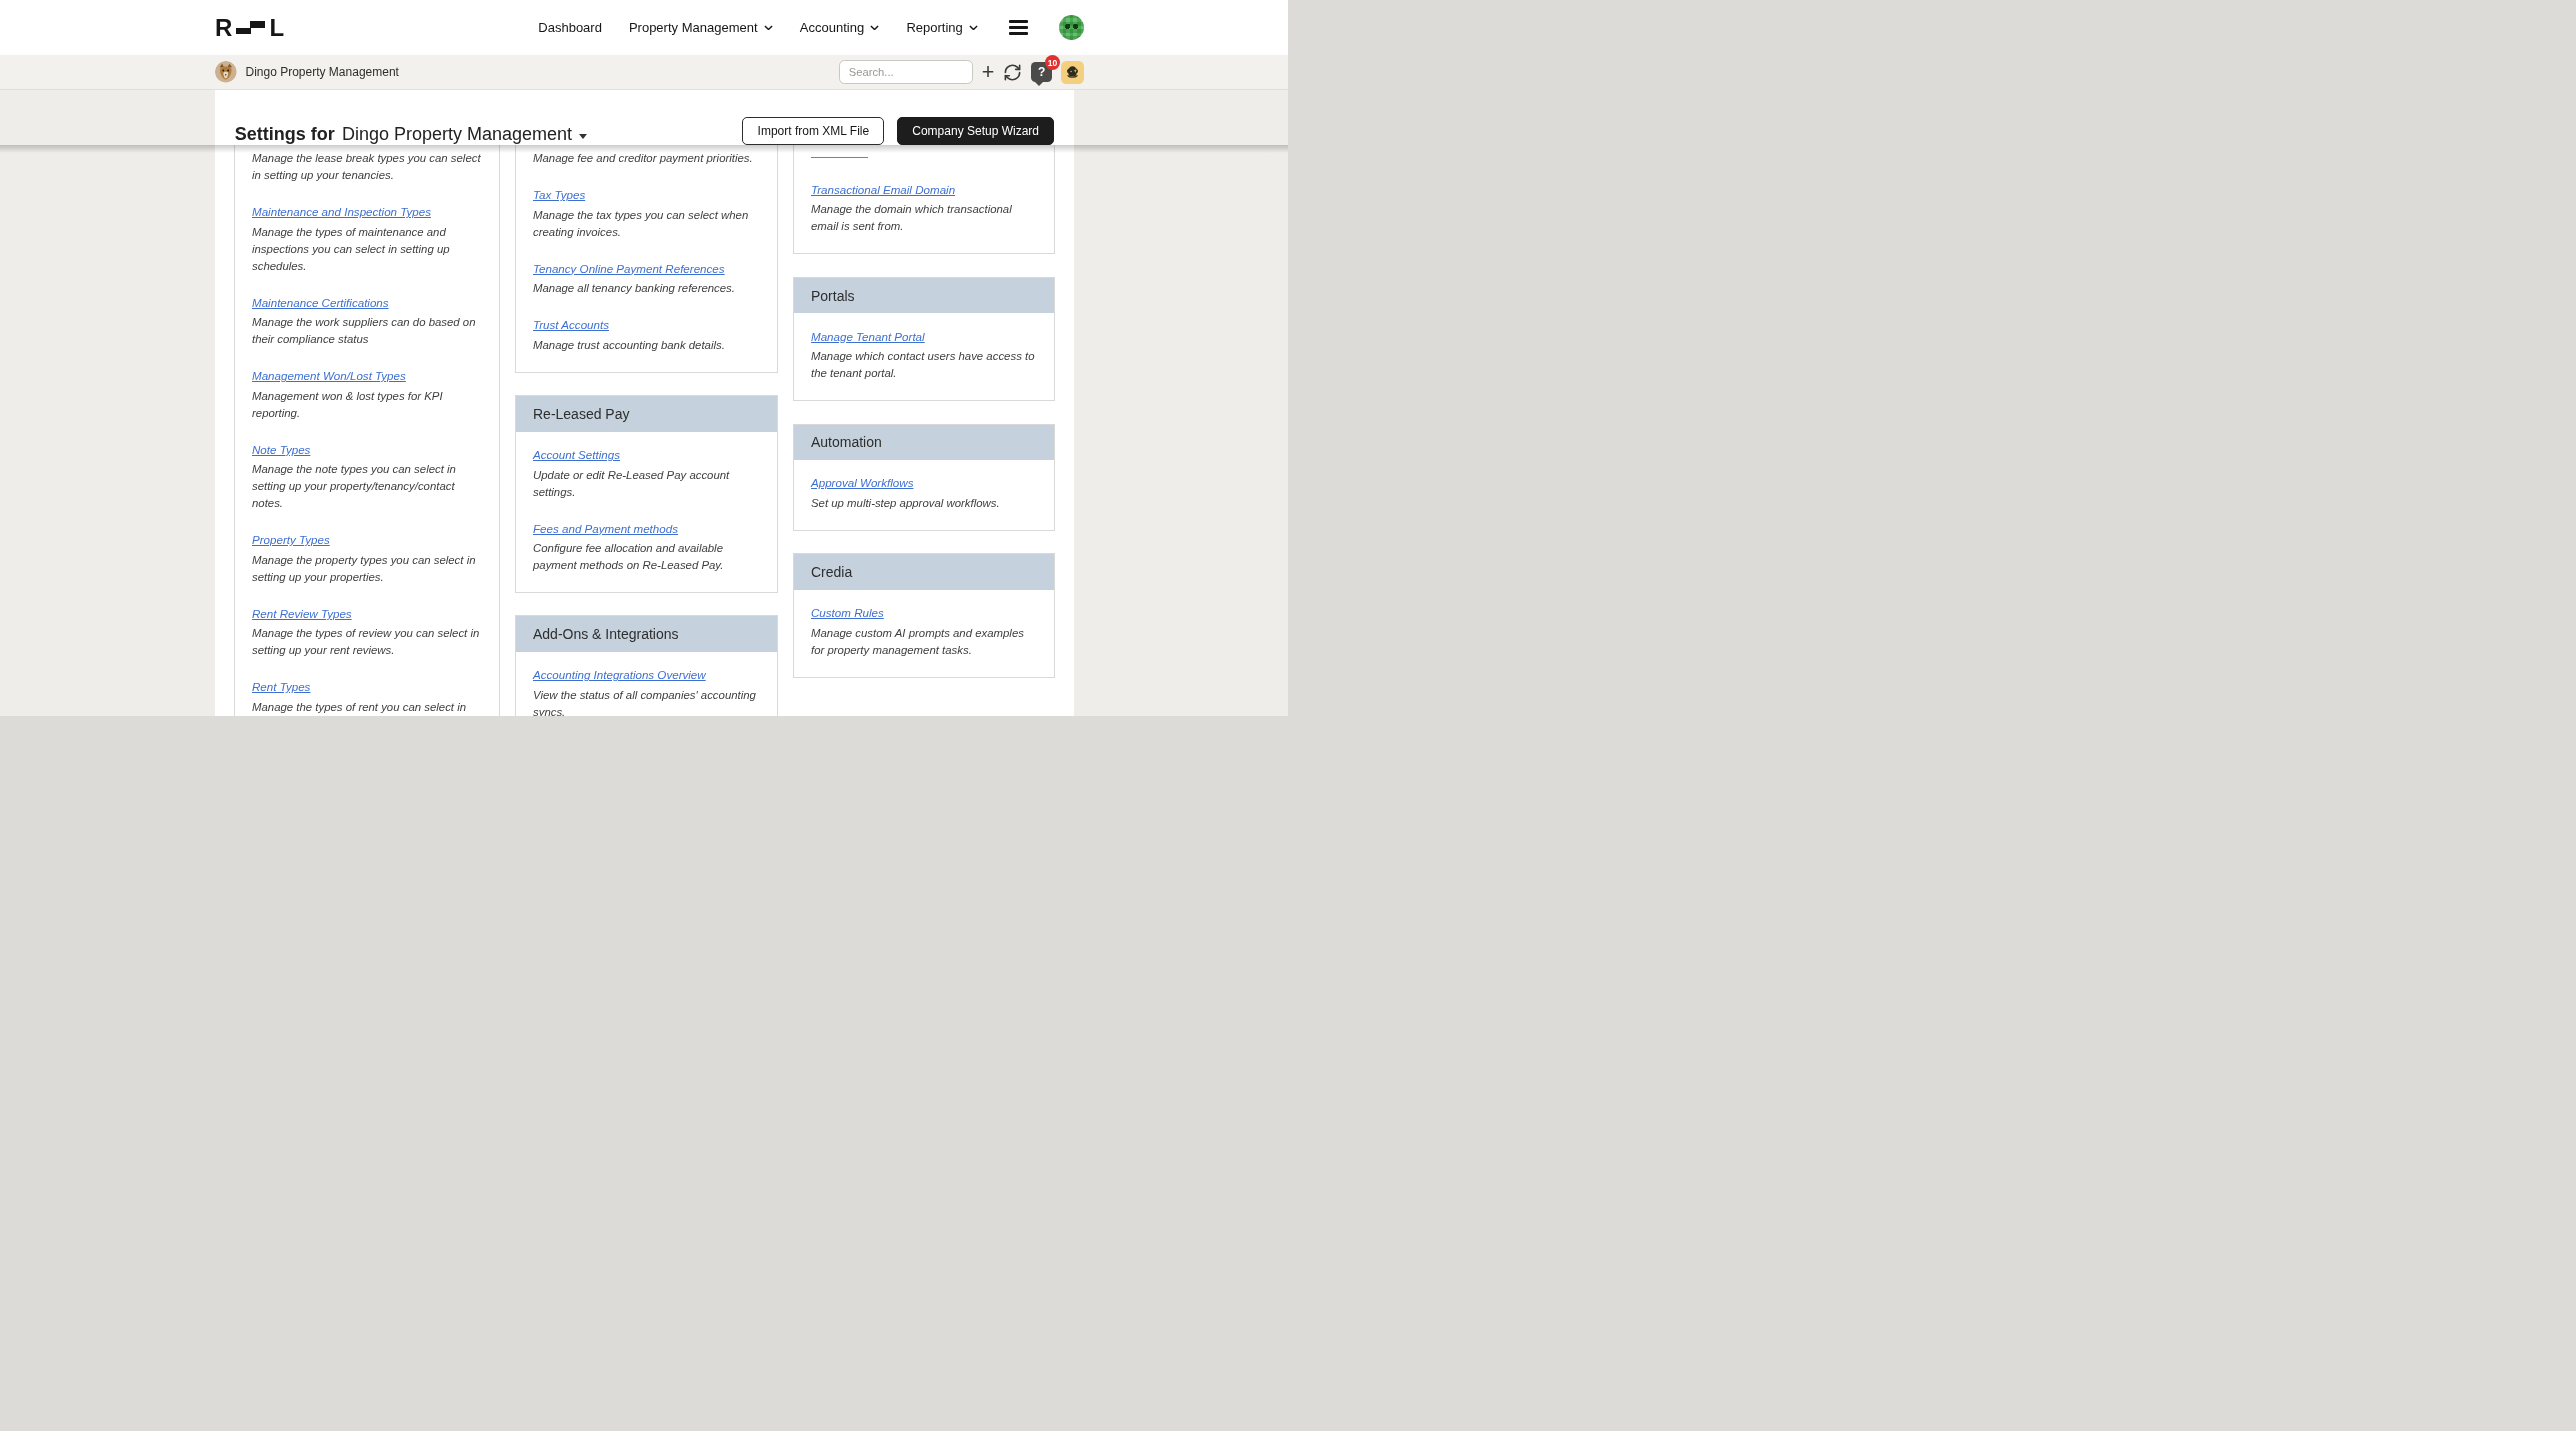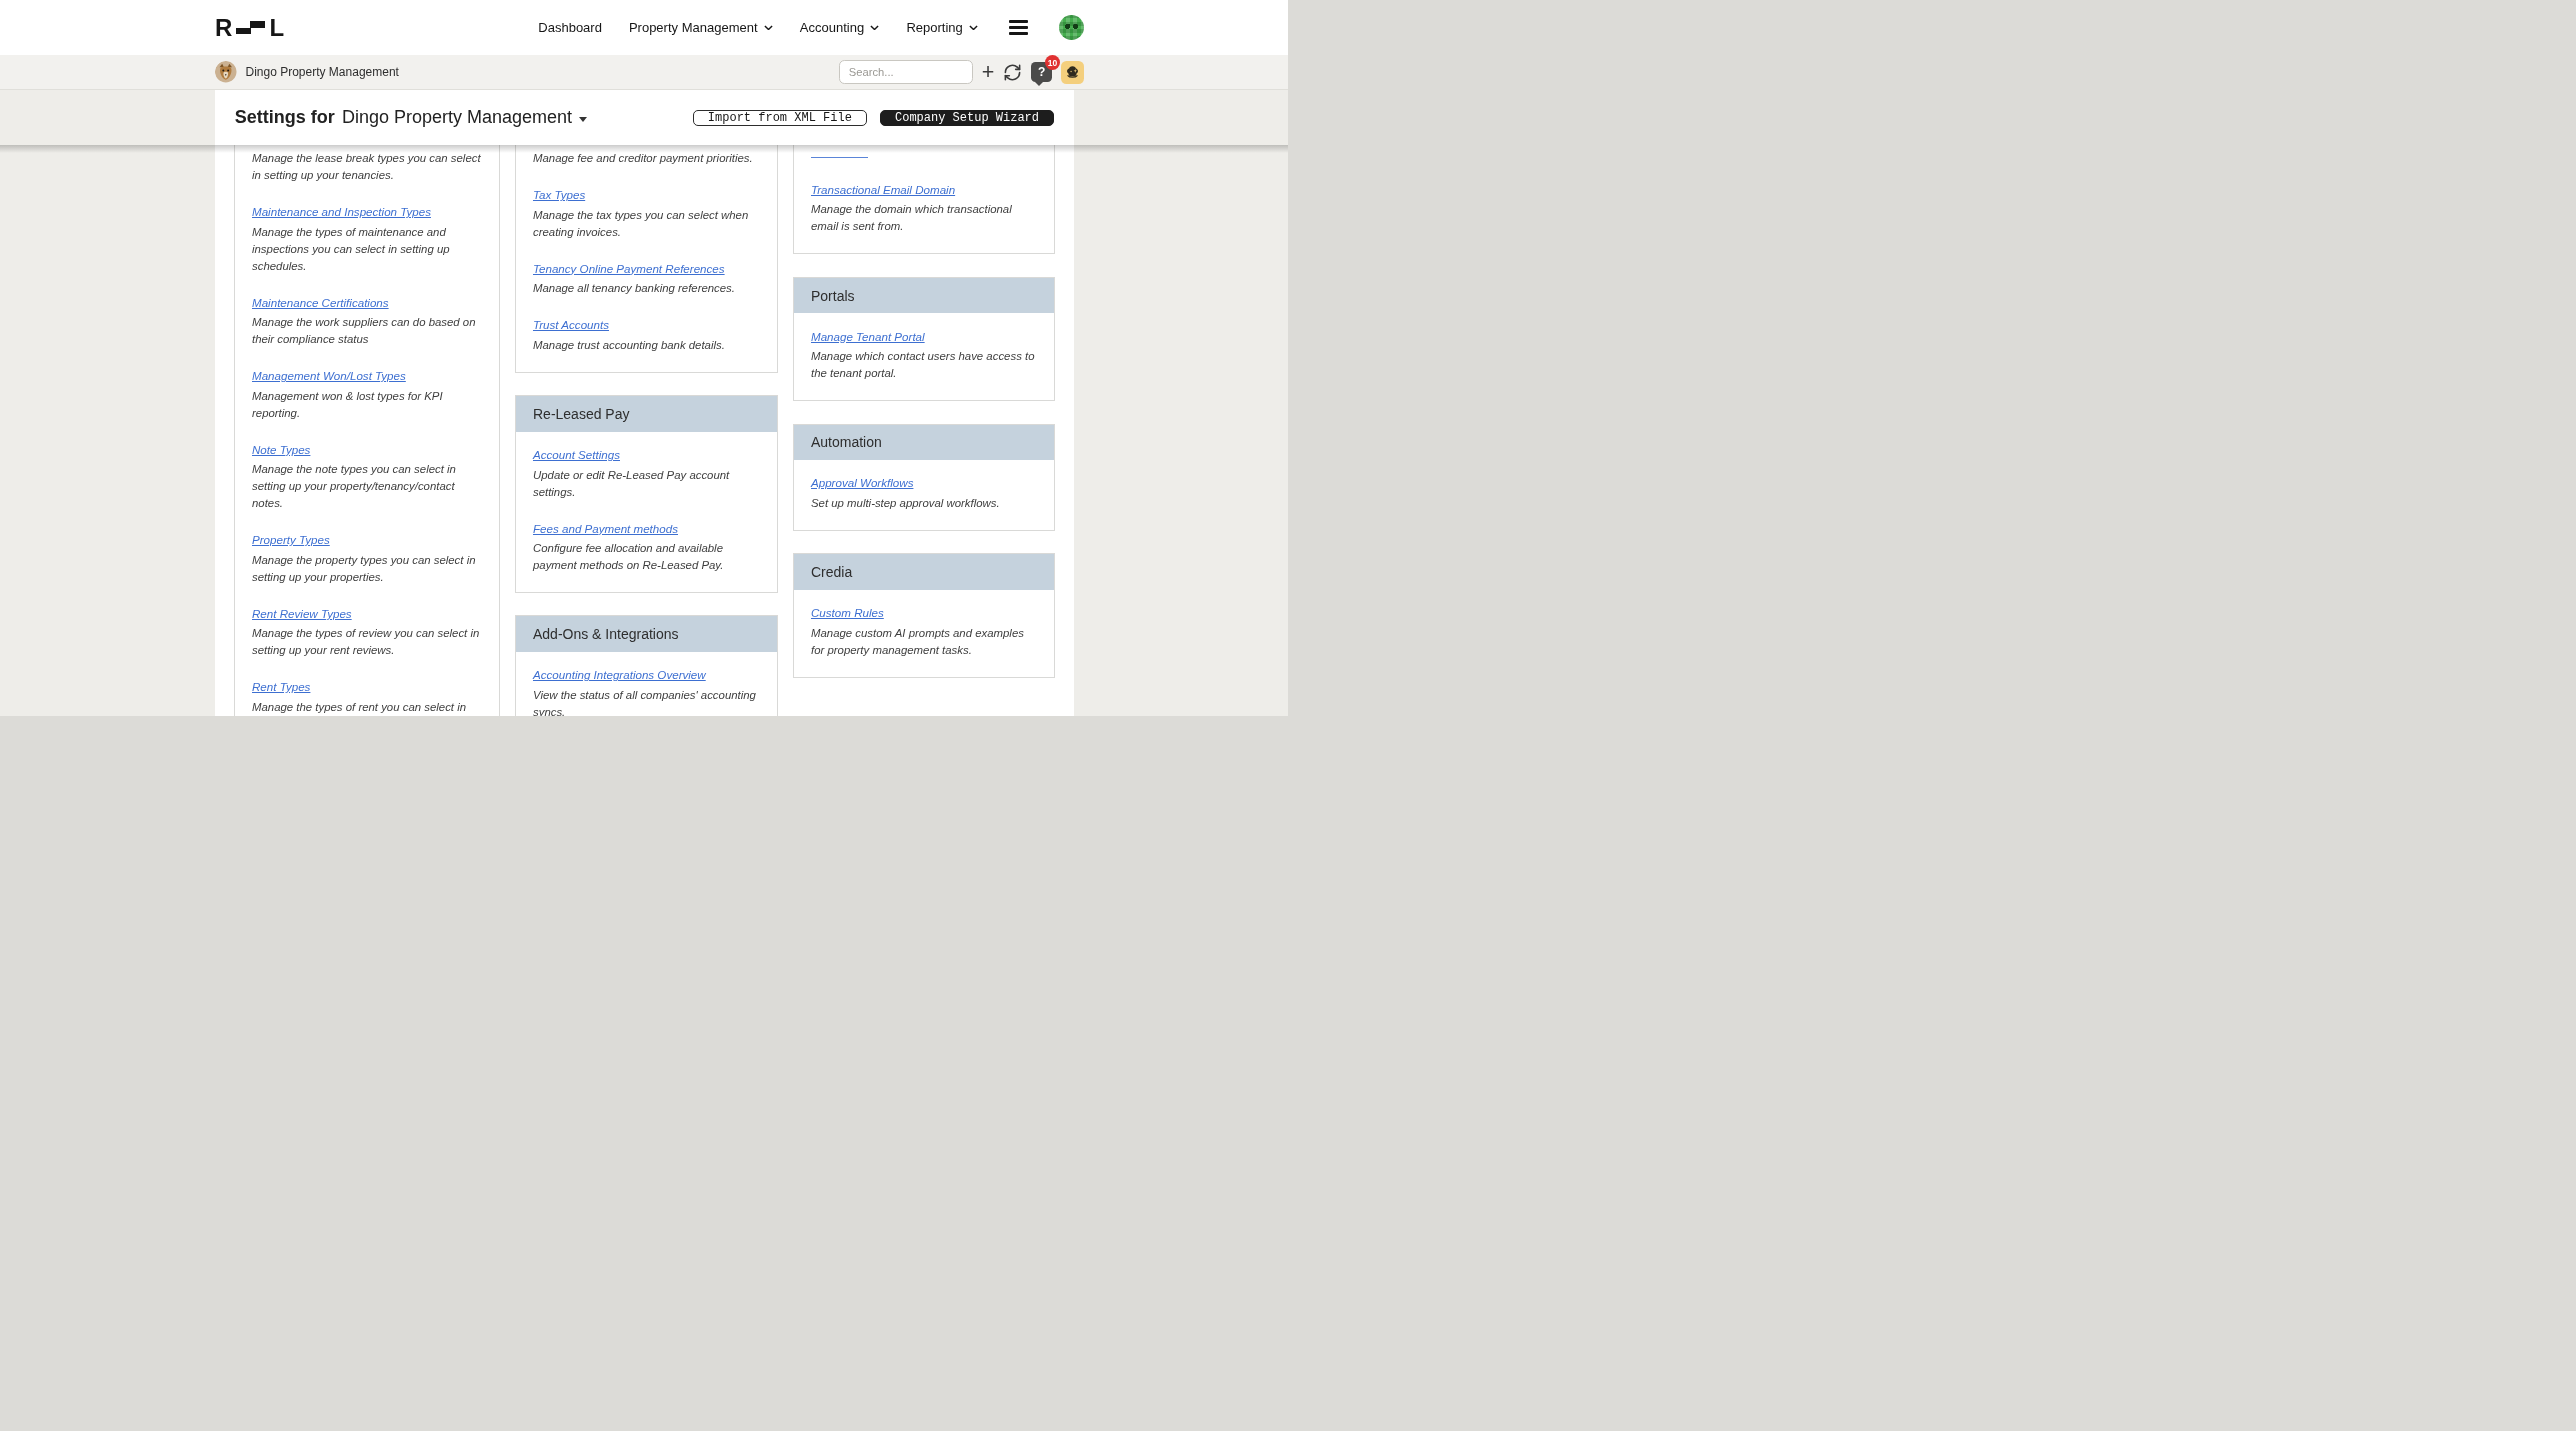--- a/index.html
+++ b/index.html
@@ -44,30 +44,30 @@
   .icon-help::after{content:"";position:absolute;left:3.6px;bottom:-3.6px;border-left:4.5px solid transparent;
     border-right:4.5px solid transparent;border-top:4.5px solid #4b4b4a;}
   .badge{position:absolute;top:-6.3px;right:-8px;min-width:14.3px;height:14.3px;border-radius:8px;
     background:#e03131;color:#fff;font-size:8.5px;font-weight:bold;display:flex;
     align-items:center;justify-content:center;padding:0 2.7px;box-sizing:border-box;}
   .icon-ai{width:23px;height:23px;border-radius:5.4px;background:#f4cf7d;display:flex;
     align-items:center;justify-content:center;cursor:pointer;}
   
   .page{position:relative;height:626px;background:#eeede9;}
   .content{position:relative;width:859px;margin-left:215px;background:#fff;height:100%;}
-  .settings-header{height:55px;display:flex;align-items:center;justify-content:space-between;
+  .settings-header{height:55px;display:flex;align-items:flex-end;justify-content:space-between;
     padding:0 19.7px;box-sizing:border-box;background:#fff;position:relative;z-index:3;}
   .title{display:flex;align-items:center;gap:7.2px;}
   .title .t-bold{font-size:18px;font-weight:bold;color:#222;}
   .title .t-name{font-size:18px;color:#222;}
   .title .t-caret{width:0;height:0;border-left:4.5px solid transparent;border-right:4.5px solid transparent;
     border-top:5.4px solid #333;margin-top:3.6px;cursor:pointer;}
   .header-buttons{display:flex;align-items:center;gap:12.5px;}
-  .btn{height:16px;border-radius:5px;font-size:12px;display:flex;align-items:center;
-    padding:0 14.3px;cursor:pointer;box-sizing:border-box;font-family:Liberation Mono, monospace;}
+  .btn{height:28px;border-radius:5px;font-size:12px;display:flex;align-items:center;
+    padding:0 14.3px;cursor:pointer;box-sizing:border-box;font-family:Liberation Sans, sans-serif;}
   .btn-outline{background:#fff;border:0.9px solid #2d2d2d;color:#161616;}
   .btn-dark{background:#1d1d1d;border:0.9px solid #1d1d1d;color:#fff;}
   .shadow-line{position:absolute;left:0;right:0;top:144px;height:8px;z-index:4;pointer-events:none;
     background:linear-gradient(rgba(0,0,0,.20),rgba(0,0,0,0));}
   
   .cols-viewport{position:absolute;top:55px;bottom:0;left:0;right:0;overflow:hidden;
     padding:0 19px;box-sizing:border-box;display:flex;gap:15px;}
   .col{display:flex;flex-direction:column;gap:22.4px;}
   .col-left{width:267px;}
   .col-middle{width:264px;}

